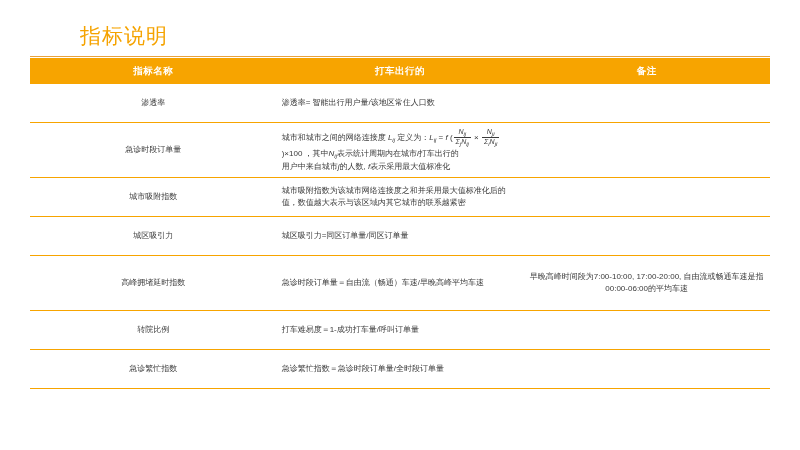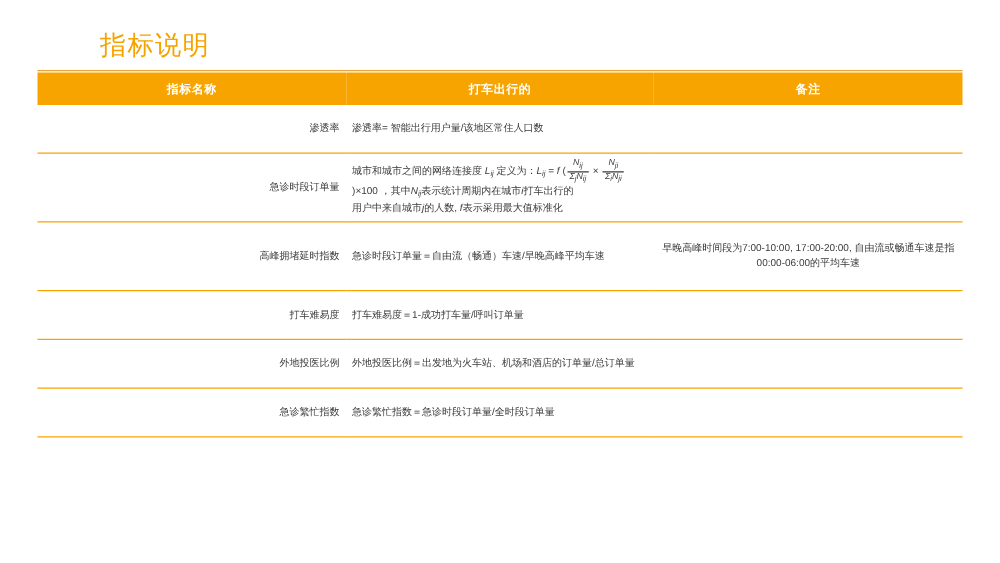--- a/index.html
+++ b/index.html
@@ -58,21 +58,21 @@
   }
   table.spec tbody td {
     font-size: 8px;
     padding: 4px 5px;
     border-bottom: 1px solid #F7A400;
     vertical-align: middle;
     line-height: 1.45;
     color: #3a3a3a;
   }
   td.c-name {
-    text-align: right;
+    text-align: center;
     width: 152px;
   }
   td.c-algo {
     text-align: left;
     width: 474px;
   }
   td.c-note {
     text-align: center;
     width: 114px;
     font-size: 7.5px;
@@ -135,39 +135,44 @@
         <td class="c-name">急诊时段订单量</td>
         <td class="c-algo">
           <span class="formula-block">
             <span>城市和城市之间的网络连接度</span><span class="it"> L<span class="sub">ij</span> </span>定义为：<span class="it">L<span class="sub">ij</span></span> = <span class="it">f</span> (<span class="frac"><span class="num it">N<span class="sub">ij</span></span><span class="den it">Σ<span class="sub">j</span>N<span class="sub">ij</span></span></span> × <span class="frac"><span class="num it">N<span class="sub">ji</span></span><span class="den it">Σ<span class="sub">i</span>N<span class="sub">ji</span></span></span>)×100 ，其中<span class="it">N<span class="sub">ij</span></span>表示统计周期内在城市<span class="it">i</span>打车出行的
           </span>
           <span class="formula-block">用户中来自城市<span class="it">j</span>的人数, <span class="it">f</span>表示采用最大值标准化</span>
         </td>
         <td class="c-note"></td>
       </tr>
 
+      <tr class="row-mid">
+        <td class="c-name">城市吸附指数</td>
+        <td class="c-algo">城市吸附指数为该城市网络连接度之和并采用最大值标准化后的值，数值越大表示与该区域内其它城市的联系越紧密</td>
+        <td class="c-note"></td>
+      </tr>
 
+      <tr class="row-mid">
+        <td class="c-name">城区吸引力</td>
+        <td class="c-algo">城区吸引力=同区订单量/同区订单量</td>
+        <td class="c-note"></td>
+      </tr>
 
       <tr class="row-tall">
         <td class="c-name">高峰拥堵延时指数</td>
         <td class="c-algo">急诊时段订单量＝自由流（畅通）车速/早晚高峰平均车速</td>
         <td class="c-note">早晚高峰时间段为7:00-10:00, 17:00-20:00, 自由流或畅通车速是指00:00-06:00的平均车速</td>
       </tr>
 
       <tr class="row-mid">
-        <td class="c-name">打车难易度</td>
+        <td class="c-name">转院比例</td>
         <td class="c-algo">打车难易度＝1-成功打车量/呼叫订单量</td>
         <td class="c-note"></td>
       </tr>
 
-      <tr class="row-mid">
-        <td class="c-name">外地投医比例</td>
-        <td class="c-algo">外地投医比例＝出发地为火车站、机场和酒店的订单量/总订单量</td>
-        <td class="c-note"></td>
-      </tr>
 
 
       <tr class="row-mid">
         <td class="c-name">急诊繁忙指数</td>
         <td class="c-algo">急诊繁忙指数＝急诊时段订单量/全时段订单量</td>
         <td class="c-note"></td>
       </tr>
 
     </tbody>
   </table>

